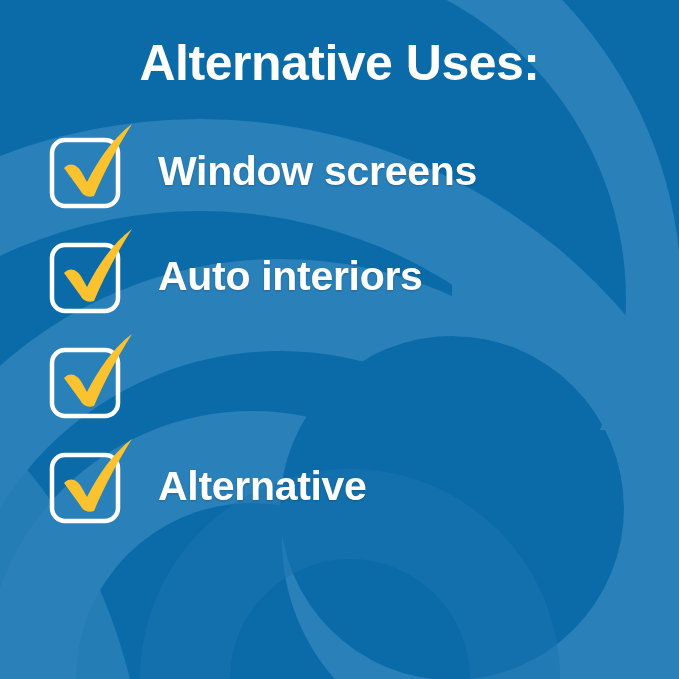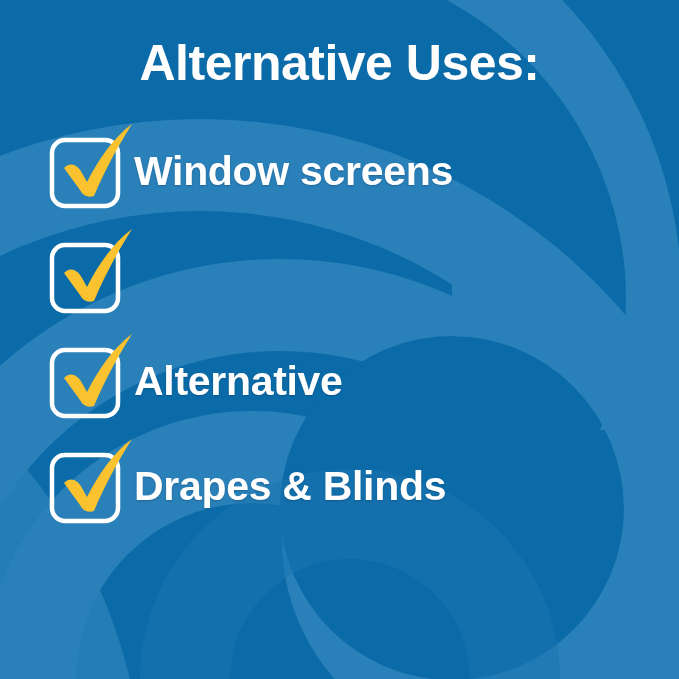--- a/index.html
+++ b/index.html
@@ -70,21 +70,21 @@
     height: 96px;
     overflow: visible;
   }
   .item-label {
     color: #ffffff;
     font-size: 41px;
     font-weight: bold;
     line-height: 74px;
     letter-spacing: -0.3px;
     white-space: nowrap;
-    margin-left: 12px;
+    margin-left: 36px;
     text-shadow: 0 1px 2px rgba(0,40,70,0.28);
   }
 </style>
 </head>
 <body>
 
 <div id="canvas">
 
   <svg id="swirl" viewBox="0 0 679 679" aria-hidden="true">
     <defs>
@@ -155,45 +155,45 @@
       <div class="list-item">
         <div class="cb-wrap">
           <svg class="cb-svg" viewBox="0 0 96 96">
             <rect x="6" y="24" width="66" height="66" rx="13" ry="13" fill="none" stroke="#FFFFFF" stroke-width="4.5"></rect>
             <path d="M 18 52 C 24 46 31 48 36 57 L 41 66 C 52 44 67 22 86 8 C 72 30 58 56 48 80 C 42 82 37 80 34 74 Z" fill="#F9C22E"></path>
           </svg>
         </div>
         <div class="item-label">Window screens</div>
       </div>
 
+      <div class="list-item">
+        <div class="cb-wrap">
+          <svg class="cb-svg" viewBox="0 0 96 96">
+            <rect x="6" y="24" width="66" height="66" rx="13" ry="13" fill="none" stroke="#FFFFFF" stroke-width="4.5"></rect>
+            <path d="M 18 52 C 24 46 31 48 36 57 L 41 66 C 52 44 67 22 86 8 C 72 30 58 56 48 80 C 42 82 37 80 34 74 Z" fill="#F9C22E"></path>
+          </svg>
+        </div>
+        <div class="item-label">Auto interiors</div>
+      </div>
 
       <div class="list-item">
         <div class="cb-wrap">
           <svg class="cb-svg" viewBox="0 0 96 96">
             <rect x="6" y="24" width="66" height="66" rx="13" ry="13" fill="none" stroke="#FFFFFF" stroke-width="4.5"></rect>
             <path d="M 18 52 C 24 46 31 48 36 57 L 41 66 C 52 44 67 22 86 8 C 72 30 58 56 48 80 C 42 82 37 80 34 74 Z" fill="#F9C22E"></path>
           </svg>
         </div>
       </div>
 
       <div class="list-item">
         <div class="cb-wrap">
           <svg class="cb-svg" viewBox="0 0 96 96">
             <rect x="6" y="24" width="66" height="66" rx="13" ry="13" fill="none" stroke="#FFFFFF" stroke-width="4.5"></rect>
             <path d="M 18 52 C 24 46 31 48 36 57 L 41 66 C 52 44 67 22 86 8 C 72 30 58 56 48 80 C 42 82 37 80 34 74 Z" fill="#F9C22E"></path>
           </svg>
         </div>
         <div class="item-label">Alternative</div>
       </div>
 
-      <div class="list-item">
-        <div class="cb-wrap">
-          <svg class="cb-svg" viewBox="0 0 96 96">
-            <rect x="6" y="24" width="66" height="66" rx="13" ry="13" fill="none" stroke="#FFFFFF" stroke-width="4.5"></rect>
-            <path d="M 18 52 C 24 46 31 48 36 57 L 41 66 C 52 44 67 22 86 8 C 72 30 58 56 48 80 C 42 82 37 80 34 74 Z" fill="#F9C22E"></path>
-          </svg>
-        </div>
-        <div class="item-label">Drapes &amp; Blinds</div>
-      </div>
 
     </div>
   </div>
 </div>
 
 </body></html>

